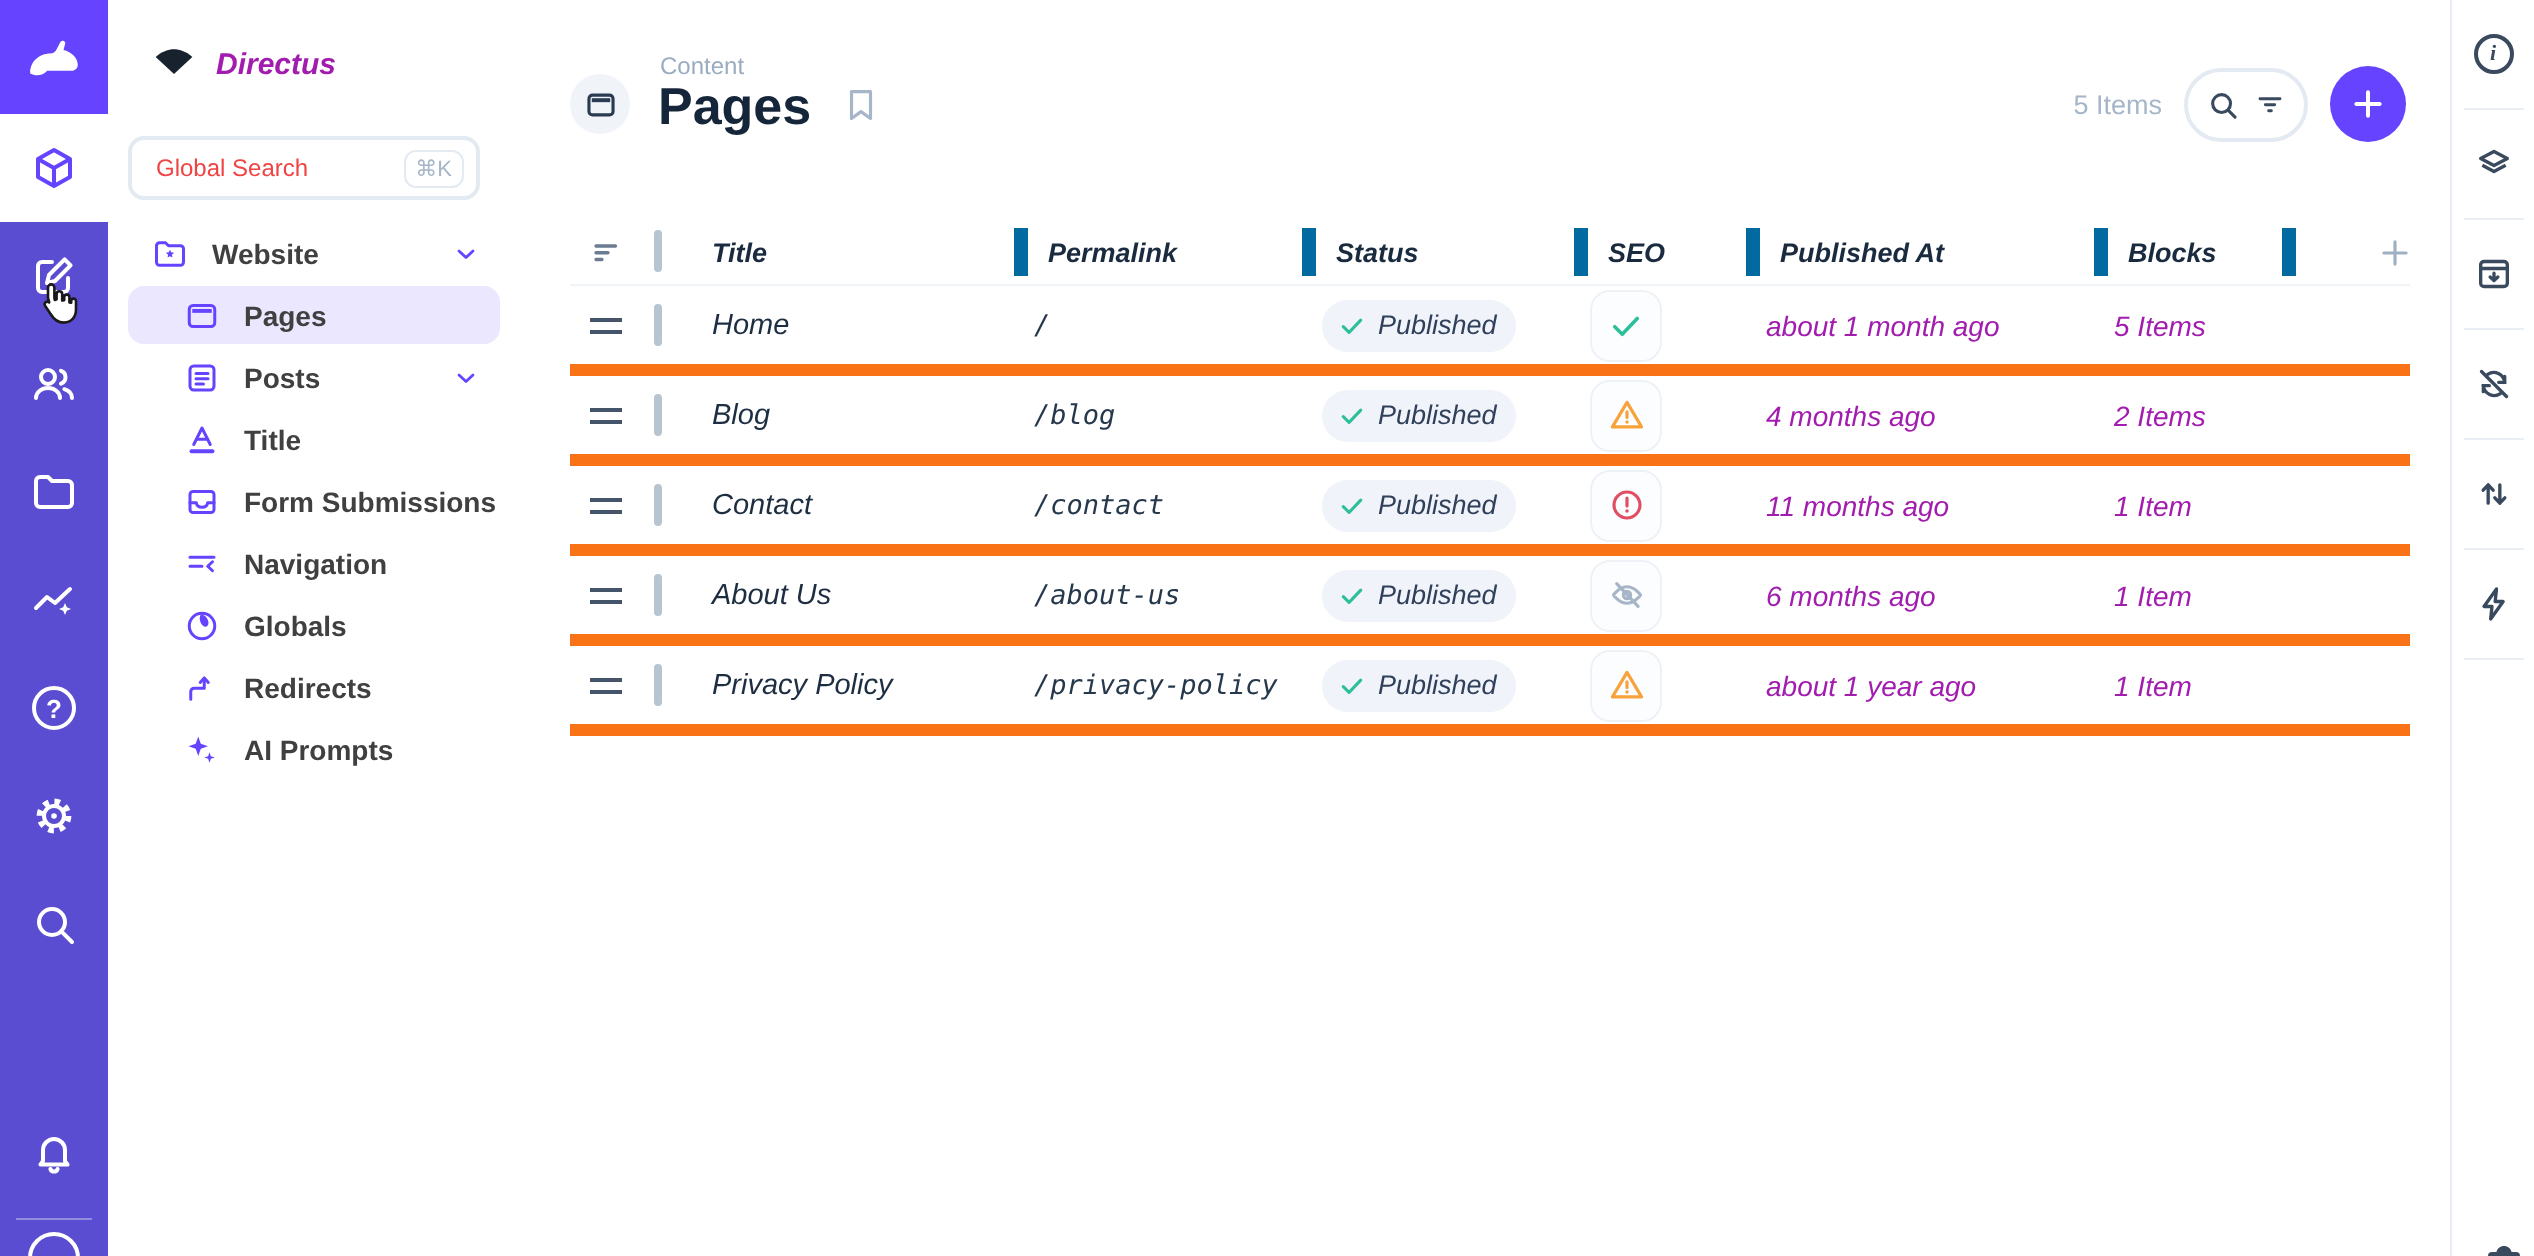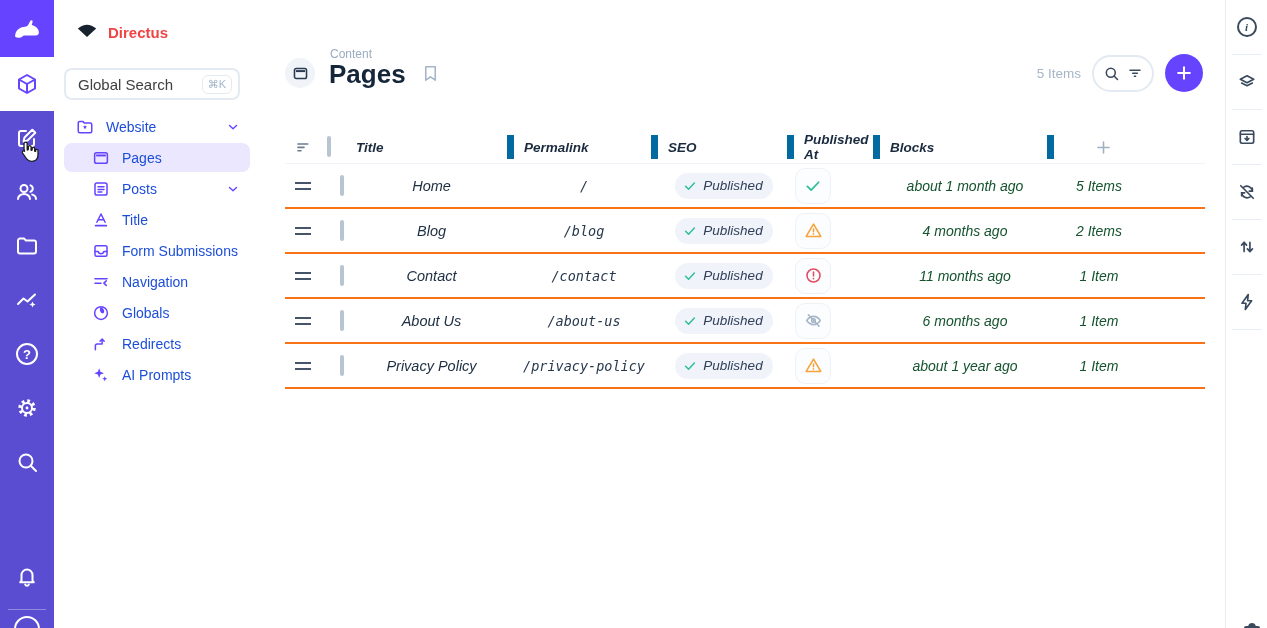--- a/index.html
+++ b/index.html
@@ -18,64 +18,64 @@
   .mod-divider { width:38px; height:1px; background:rgba(255,255,255,.35); flex:none; margin:6px 0; }
   .mod-avatar { width:26px; height:26px; border:2px solid #fff; border-radius:50%; flex:none; margin-bottom:-14px; }
   .ring-glyph { width:22px; height:22px; border:2px solid #fff; border-radius:50%;
     display:flex; align-items:center; justify-content:center; font-size:13px; font-weight:bold; color:#fff; }
 
   .cursor { position:absolute; left:16px; top:140px; z-index:50; pointer-events:none; }
 
   
   .nav { position:absolute; left:54px; top:0; width:210px; height:628px; background:#fff; }
   .brand-row { display:flex; align-items:center; gap:10px; padding:20px 0 0 22px; height:44px; }
-  .brand-name { font-size:15px; font-weight:bold; color:#ef4444; }
+  .brand-name { font-size:15px; font-weight:bold; color:#a21caf;font-style:italic; }
   .global-search { position:absolute; left:10px; top:68px; width:176px; height:32px;
     border:2px solid #E4EAF1; border-radius:8px; display:flex; align-items:center;
     padding:0 6px 0 12px; gap:8px; }
-  .gs-text { font-size:15px; color:#404040; flex:1; }
+  .gs-text { font-size:12px; color:#ef4444; flex:1; }
   .gs-kbd { font-size:11px; color:#A6B6C8; border:1px solid #E4EAF1; border-radius:6px; padding:2px 5px; }
 
   .nav-list { position:absolute; left:10px; top:112px; width:186px; }
   .nav-item { height:29px; margin-bottom:2px; display:flex; align-items:center; gap:12px;
     border-radius:8px; padding-left:12px; cursor:pointer; position:relative; }
   .nav-item .nicon { width:18px; flex:none; }
   .nav-item.lvl1 { padding-left:28px; }
   .nav-item.lvl2 { padding-left:46px; }
   .nav-item.active { background:var(--nav-active,#EBE7FF); }
-  .nlabel { font-size:14px; font-weight:400; color:#1d4ed8; white-space:nowrap; }
+  .nlabel { font-size:14px; font-weight:700; color:#404040; white-space:nowrap; }
   .chev { margin-left:auto; margin-right:10px; }
 
   
-  .main { position:absolute; left:264px; top:0; width:961px; height:445px; background:#fff;margin-top:21px; }
+  .main { position:absolute; left:264px; top:0; width:961px; height:445px; background:#fff; }
   .page-header { position:relative; height:110px; }
   .title-circle { position:absolute; left:21px; top:37px; width:30px; height:30px; border-radius:50%;
     background:#F0F4F9; display:flex; align-items:center; justify-content:center; }
   .bc-label { position:absolute; left:66px; top:26px; font-size:12px; color:#9AACC0; }
   .page-title { position:absolute; left:65px; top:38px; font-size:26px; font-weight:bold; color:#15263A; }
   .bookmark { position:absolute; left:157px; top:42px; }
   .header-right { position:absolute; right:22px; top:33px; display:flex; align-items:center; gap:11px; }
   .items-count { font-size:13.5px; color:#A6B6C8; }
   .search-filter-pill { width:62px; height:37px; border:2px solid #E4EAF1; border-radius:19px;
     display:flex; align-items:center; justify-content:center; gap:7px; cursor:pointer; }
   .add-btn { width:38px; height:38px; border-radius:50%; background:var(--accent,#6644FF);
     display:flex; align-items:center; justify-content:center; cursor:pointer; border:none; }
 
   
   .table { position:absolute; left:21px; top:110px; width:920px;font-style:italic; }
   .thead, .trow { display:grid; grid-template-columns:42px 29px 151px 144px 136px 86px 174px 94px 1fr; align-items:center; }
   .thead { height:33px; border-bottom:1px solid #F0F4F9; }
-  .trow { height:45px; border-bottom:2px solid #f97316;text-align:center; }
+  .trow { height:45px; border-bottom:6px solid #f97316; }
   .th { font-size:13.5px; font-weight:bold; color:#1B2B3F; padding-left:10px; height:24px; display:flex; align-items:center; }
   .th.first { padding-left:0; }
   .th.sep { border-left:7px solid #0369a1; }
   .cell { font-size:14.5px; color:#1D2E42; padding-left:10px; }
   .cell.title { padding-left:0; }
   .cell.mono { font-family:"DejaVu Sans Mono", monospace; font-size:13.5px; color:#26384C; }
-  .cell.dim { color:#14532d; font-size:14px; }
+  .cell.dim { color:#a21caf; font-size:14px; }
   .drag-col { display:flex; justify-content:flex-start; padding-left:10px; }
   .drag-handle { width:16px; height:8px; border-top:2px solid #44556A; border-bottom:2px solid #44556A; cursor:grab; }
   .checkbox { width:18px; height:18px; border:2px solid #B7C4D1; border-radius:4px; background:#fff; cursor:pointer; }
   .badge { display:inline-flex; align-items:center; gap:6px; height:26px; padding:0 10px 0 8px;
     background:#F0F3F9; border-radius:13px; font-size:13.5px; color:#30405A; }
   .seo-tile { width:36px; height:36px; border:1px solid #EEF2F7; border-radius:10px; background:#FCFDFE;
     display:flex; align-items:center; justify-content:center; }
   .seo-tile svg { display:none; }
   .seo-tile[data-seo="check"] .i-check { display:block; }
   .seo-tile[data-seo="warning"] .i-warning { display:block; }
@@ -354,20 +354,21 @@
       <div class="drag-col">
         <span>
           <svg width="18" height="18" viewBox="0 0 24 24" fill="none" stroke="#6B7C90" stroke-width="2.2" stroke-linecap="round">
               <path d="M4 8h13M4 12.5h8M4 17h4"></path>
             </svg>
         </span>
       </div>
       <div><span class="checkbox"></span></div>
       <div class="th first">Title</div>
       <div class="th sep">Permalink</div>
+      <div class="th sep">Status</div>
       <div class="th sep">SEO</div>
       <div class="th sep">Published At</div>
       <div class="th sep">Blocks</div>
       <div class="th sep plus-col">
         <span>
           <svg width="19" height="19" viewBox="0 0 24 24" fill="none" stroke="#9FB0C2" stroke-width="2" stroke-linecap="round">
               <path d="M12 5v14M5 12h14"></path>
             </svg>
         </span>
       </div>

